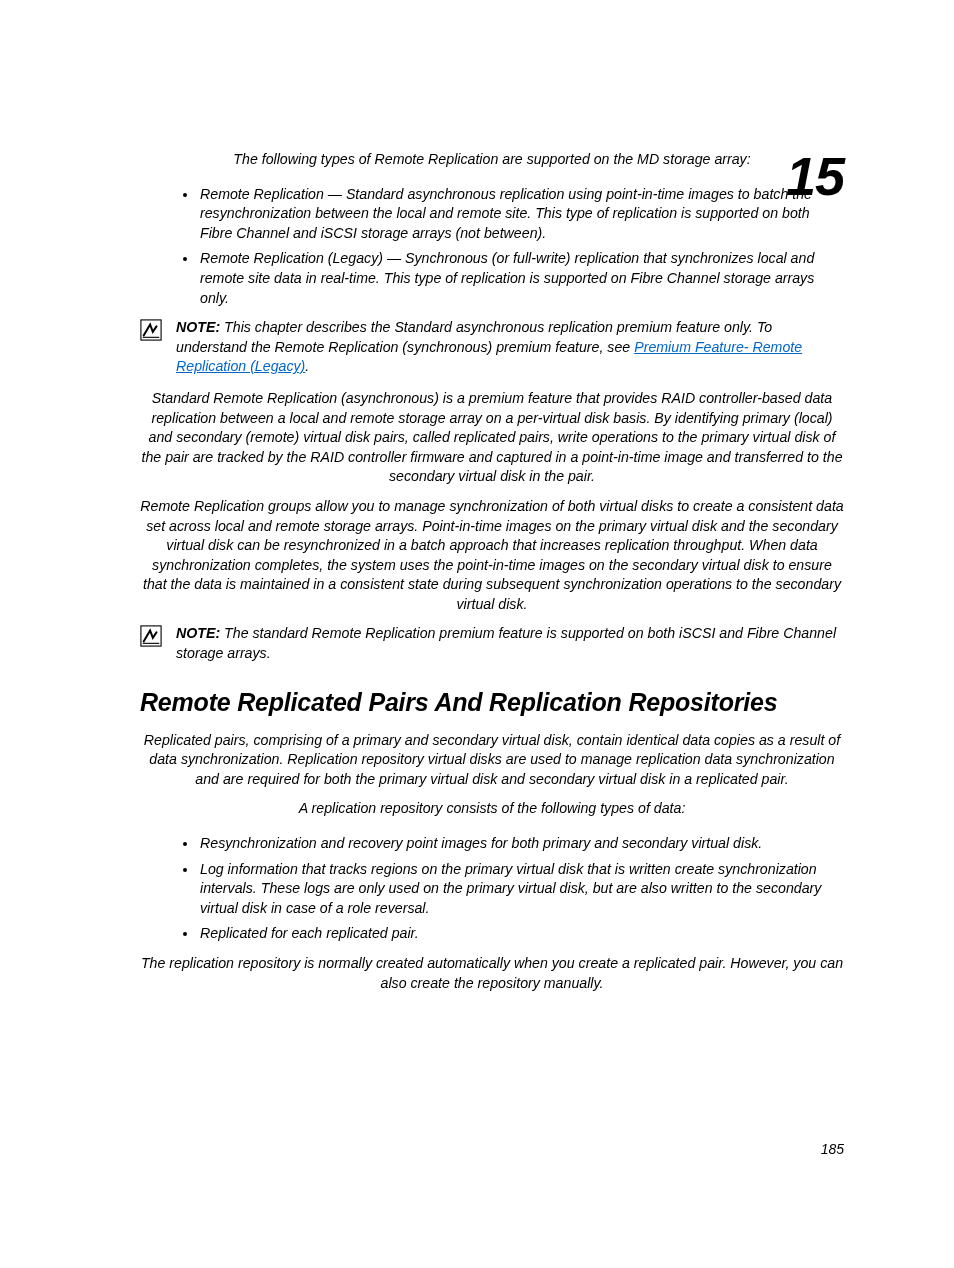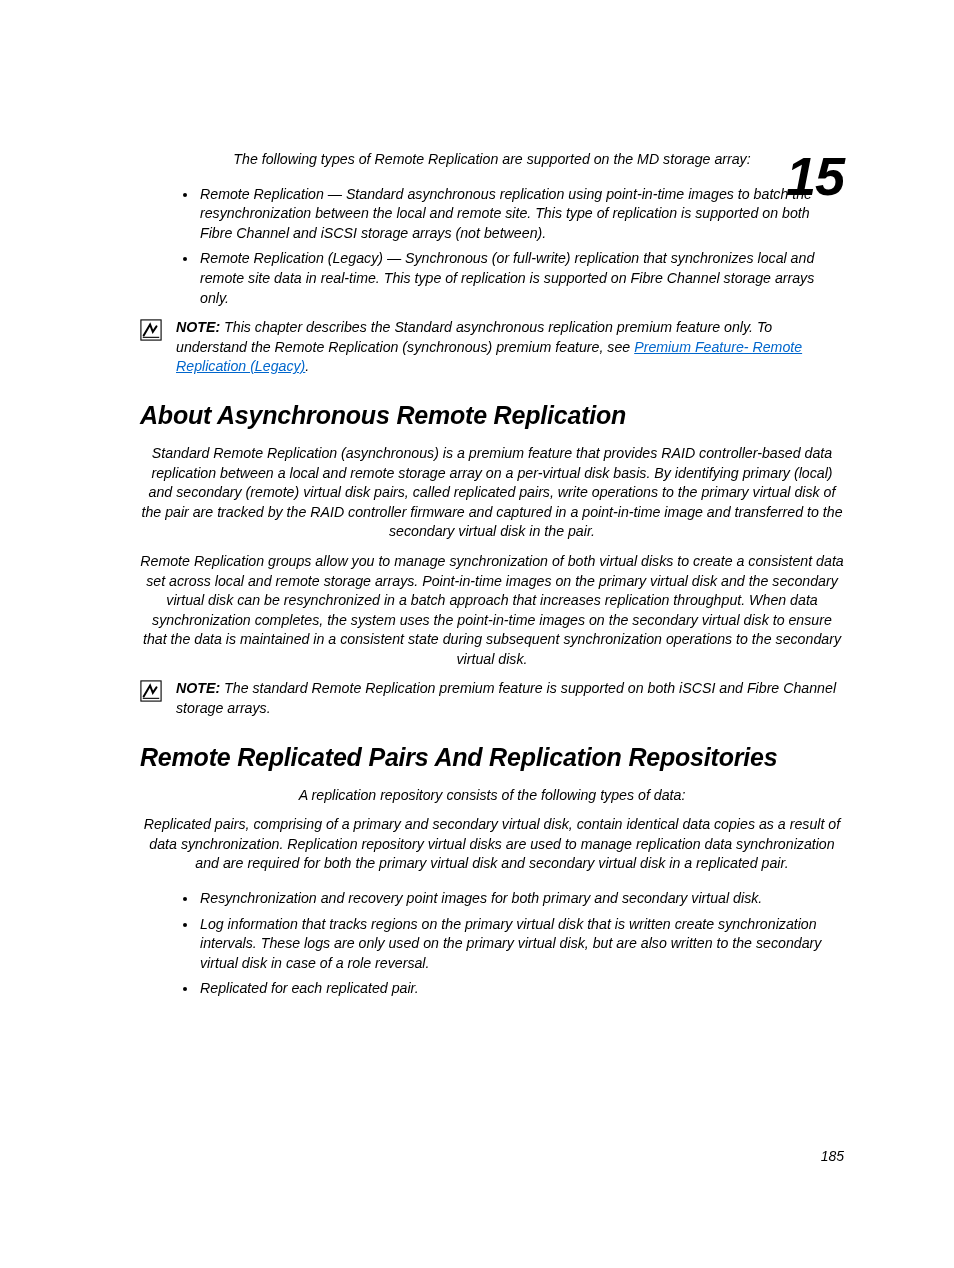--- a/index.html
+++ b/index.html
@@ -75,21 +75,21 @@
     font-weight: 700;
     margin: 24px 0 14px 0;
     letter-spacing: -0.2px;
   }
   a.link {
     color: #0066cc;
     text-decoration: underline;
   }
   .page-num {
     position: absolute;
-    bottom: 104px;
+    bottom: 111px;
     right: 110px;
     font-size: 14px;
   }
 </style>
 </head>
 <body>
 
 <div class="page">
 
   <div class="chapter-number">15</div>
@@ -106,42 +106,42 @@
     <svg class="note-icon" viewBox="0 0 24 24">
       <rect x="1" y="1" width="22" height="22" fill="#fff" stroke="#000" stroke-width="1.2"></rect>
       <path d="M4 18 L11 6 L14 14 L18 8" fill="none" stroke="#000" stroke-width="2.2" stroke-linecap="round"></path>
       <path d="M3 20 L21 20" stroke="#000" stroke-width="1.2"></path>
     </svg>
     <div class="note-text">
       <span class="note-label">NOTE: </span><span>This chapter describes the Standard asynchronous replication premium feature only. To understand the Remote Replication (synchronous) premium feature, see </span><a href="#" class="link">Premium Feature- Remote Replication (Legacy)</a><span>.</span>
     </div>
   </div>
 
-  <h2 class="section">About Asynchronous Remote Replication</h2>
 
   <p class="body">Standard Remote Replication (asynchronous) is a premium feature that provides RAID controller-based data replication between a local and remote storage array on a per-virtual disk basis. By identifying primary (local) and secondary (remote) virtual disk pairs, called replicated pairs, write operations to the primary virtual disk of the pair are tracked by the RAID controller firmware and captured in a point-in-time image and transferred to the secondary virtual disk in the pair.</p>
   <p class="body">Remote Replication groups allow you to manage synchronization of both virtual disks to create a consistent data set across local and remote storage arrays. Point-in-time images on the primary virtual disk and the secondary virtual disk can be resynchronized in a batch approach that increases replication throughput. When data synchronization completes, the system uses the point-in-time images on the secondary virtual disk to ensure that the data is maintained in a consistent state during subsequent synchronization operations to the secondary virtual disk.</p>
 
   <div class="note-row">
     <svg class="note-icon" viewBox="0 0 24 24">
       <rect x="1" y="1" width="22" height="22" fill="#fff" stroke="#000" stroke-width="1.2"></rect>
       <path d="M4 18 L11 6 L14 14 L18 8" fill="none" stroke="#000" stroke-width="2.2" stroke-linecap="round"></path>
       <path d="M3 20 L21 20" stroke="#000" stroke-width="1.2"></path>
     </svg>
     <div class="note-text">
       <span class="note-label">NOTE: </span><span>The standard Remote Replication premium feature is supported on both iSCSI and Fibre Channel storage arrays.</span>
     </div>
   </div>
 
   <h2 class="section">Remote Replicated Pairs And Replication Repositories</h2>
 
+  <p class="body">Replicated pairs, comprising of a primary and secondary virtual disk, contain identical data copies as a result of data synchronization. Replication repository virtual disks are used to manage replication data synchronization and are required for both the primary virtual disk and secondary virtual disk in a replicated pair.</p>
   <p class="body">A replication repository consists of the following types of data:</p>
-  <p class="body">Replicated pairs, comprising of a primary and secondary virtual disk, contain identical data copies as a result of data synchronization. Replication repository virtual disks are used to manage replication data synchronization and are required for both the primary virtual disk and secondary virtual disk in a replicated pair.</p>
 
   <ul class="bullets">
     <li>Resynchronization and recovery point images for both primary and secondary virtual disk.</li>
     <li>Log information that tracks regions on the primary virtual disk that is written create synchronization intervals. These logs are only used on the primary virtual disk, but are also written to the secondary virtual disk in case of a role reversal.</li>
     <li>Replicated for each replicated pair.</li>
   </ul>
 
+  <p class="body">The replication repository is normally created automatically when you create a replicated pair. However, you can also create the repository manually.</p>
 
   <div class="page-num">185</div>
 </div>
 
 </body></html>

